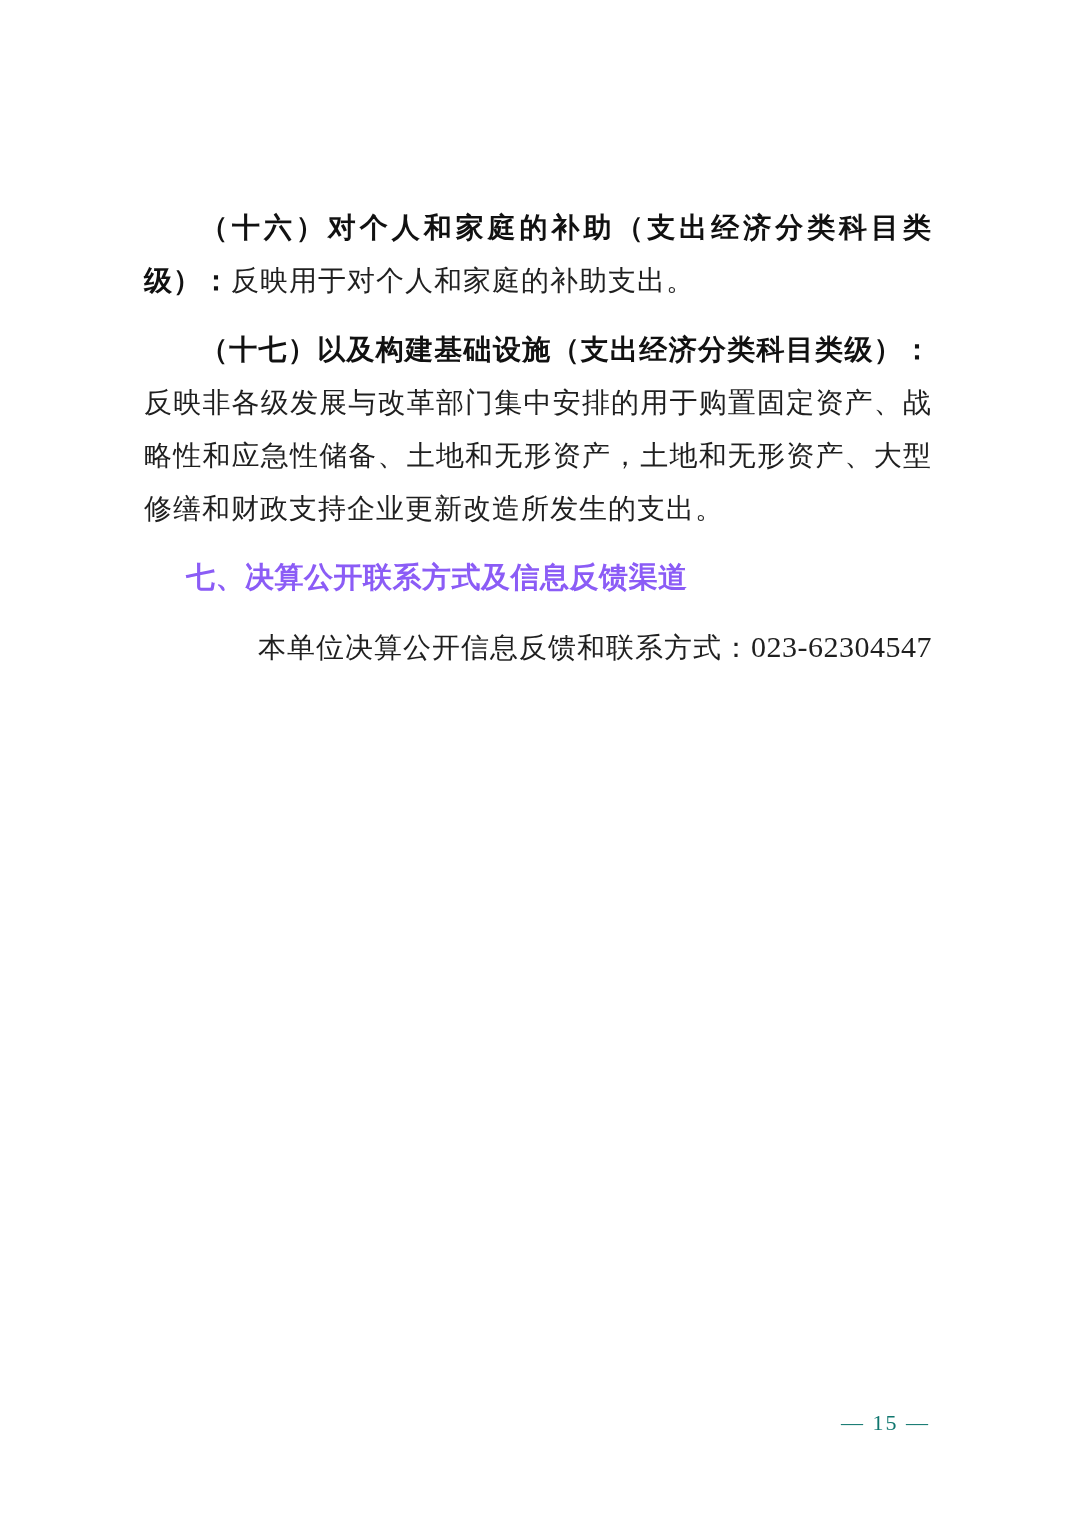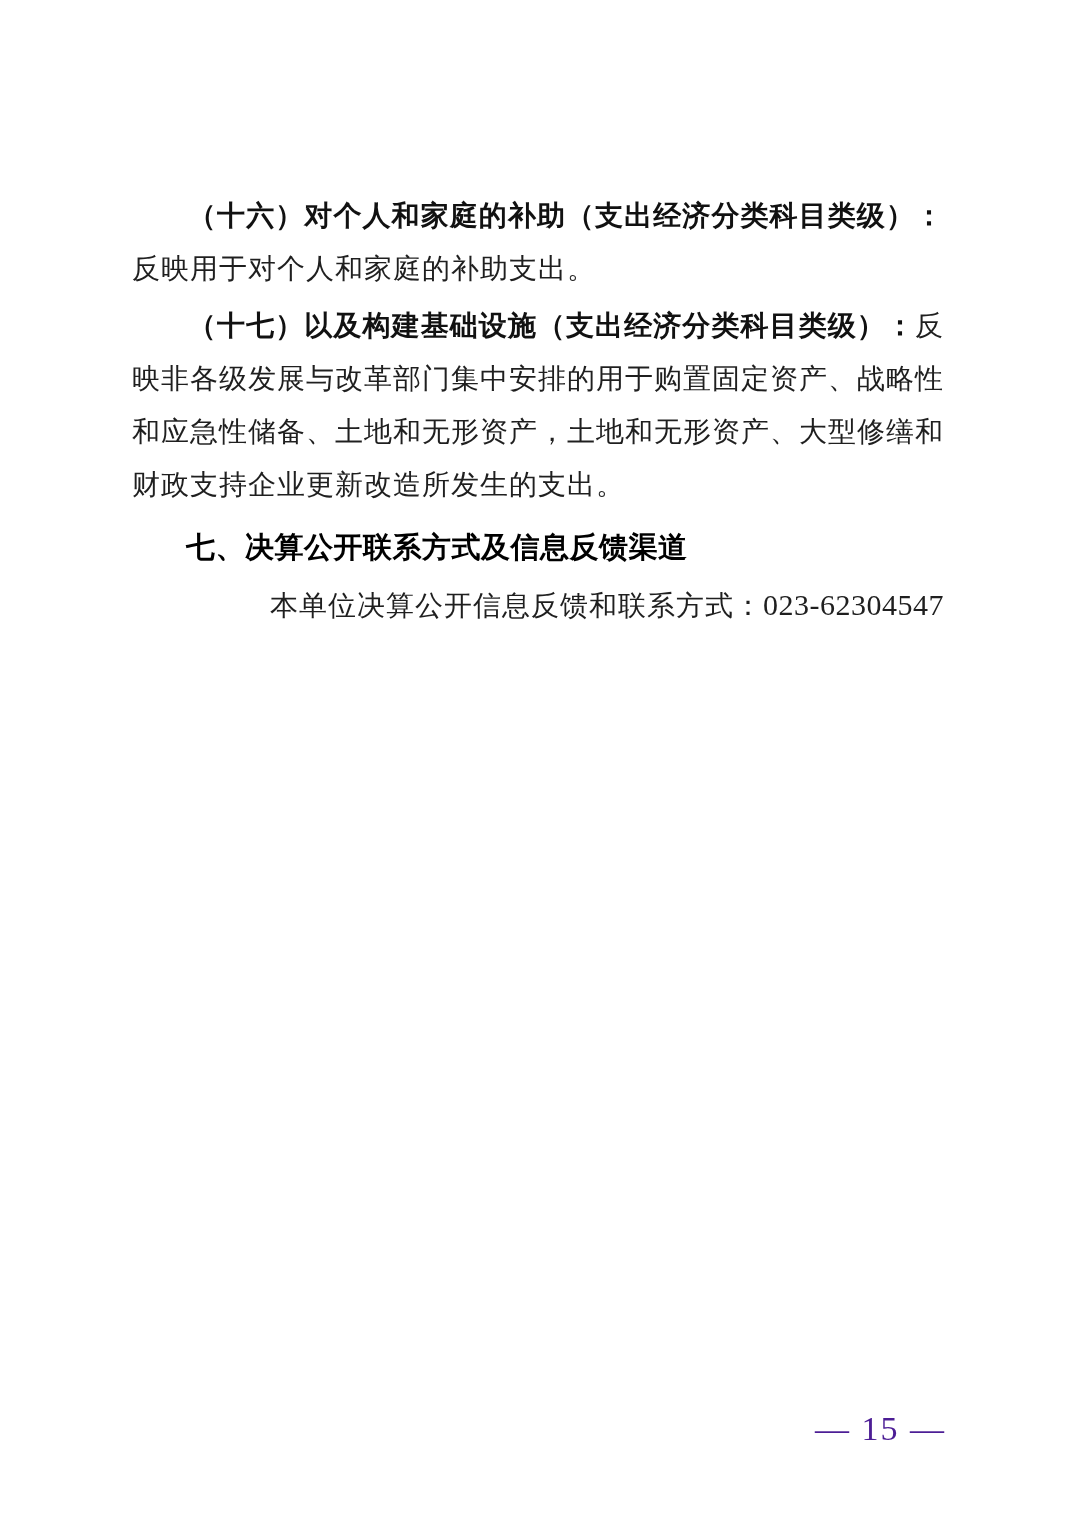--- a/index.html
+++ b/index.html
@@ -16,59 +16,59 @@
     font-family: "Liberation Serif", "DejaVu Serif", serif;
     color: #1f1f1f;
   }
   .content {
     position: absolute;
     left: 128px;
     top: 185px;
     width: 820px;
   }
   .para {
-    margin: 4px;
+    margin: 16px;
     font-size: 28px;
     line-height: 53px;
     letter-spacing: 1px;
     text-align: justify;
     text-justify: inter-character;
     text-indent: 2em;
     color: #1f1f1f;
   }
   .para .lead {
     font-weight: bold;
     color: #111111;
   }
   .heading {
     margin: 10px 0 0 0;
     font-size: 29px;
     line-height: 53px;
     letter-spacing: 0.5px;
     font-weight: bold;
     font-family: "Liberation Sans", "DejaVu Sans", sans-serif;
-    color: #000000;
+    color: #8b5cf6;
     text-indent: 2em;
   }
   .contact {
     text-align: right;
   }
   .contact .phone {
     font-family: "Liberation Serif", "DejaVu Serif", serif;
     font-size: 30px;
     letter-spacing: 0.5px;
   }
   .page-number {
     position: absolute;
     top: 1410px;
-    right: 128px;
+    right: 144px;
     font-family: "Liberation Serif", "DejaVu Serif", serif;
-    font-size: 34px;
+    font-size: 22px;
     letter-spacing: 2px;
-    color: #4c1d95;
+    color: #0f766e;
     white-space: nowrap;
   }
 </style>
 </head>
 <body>
 
 <div class="page">
   <div class="content">
 
     <p class="para"><span class="lead">（十六）对个人和家庭的补助（支出经济分类科目类级）：</span><span>反映用于对个人和家庭的补助支出。</span></p>

